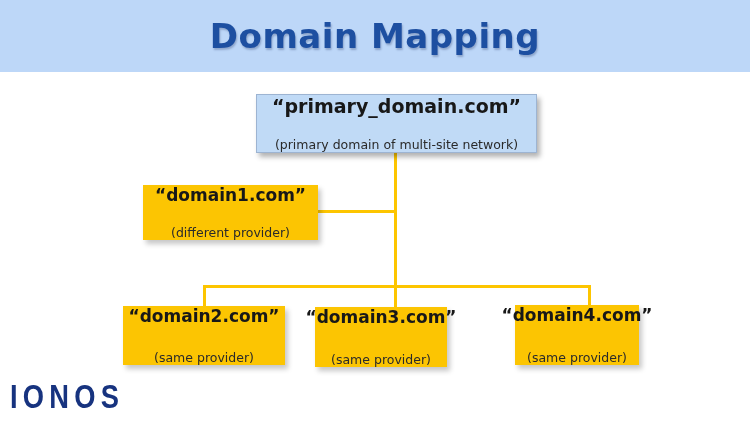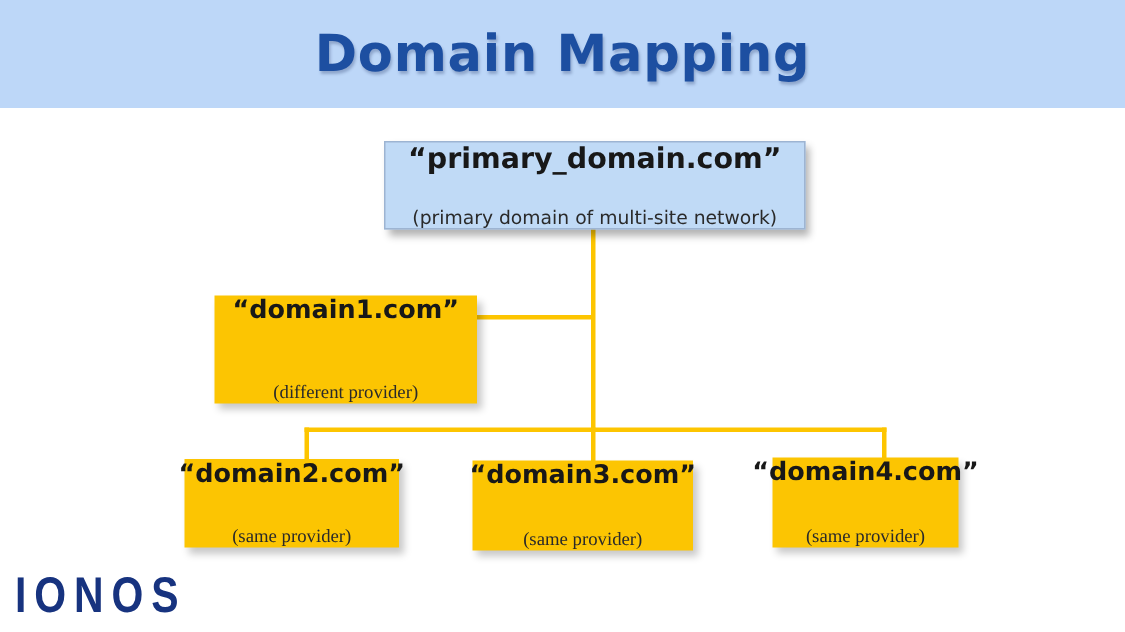--- a/index.html
+++ b/index.html
@@ -60,25 +60,25 @@
   }
   .primary-box .box-title { font-size: 19px; }
   .primary-box .box-sub   { font-size: 12.5px; }
 
   
   .yellow-box {
     background: #fcc502;
     box-shadow: 3px 4px 5px rgba(0,0,0,0.22);
   }
   .yellow-box .box-title { font-size: 17px; }
-  .yellow-box .box-sub   { font-size: 12.5px; font-family: Liberation Serif, serif; }
+  .yellow-box .box-sub   { font-size: 12.5px; }
 
-  .node1 { left: 143px; top: 197px; width: 175px; height: 72px; }
-  .node2 { left: 123px; top: 306px; width: 143px; height: 59px; }
-  .node3 { left: 315px; top: 307px; width: 147px; height: 60px; }
+  .node1 { left: 143px; top: 185px; width: 175px; height: 55px; }
+  .node2 { left: 123px; top: 306px; width: 162px; height: 59px; }
+  .node3 { left: 315px; top: 307px; width: 132px; height: 60px; }
   .node4 { left: 515px; top: 305px; width: 124px; height: 60px; }
 
   
   .line {
     position: absolute;
     background: #fdc500;
     z-index: 1;
   }
   .v-main        { left: 394px; top: 152px; width: 3px;  height: 136px; }
   .h-node1       { left: 318px; top: 210px; width: 78px; height: 3px;  }

